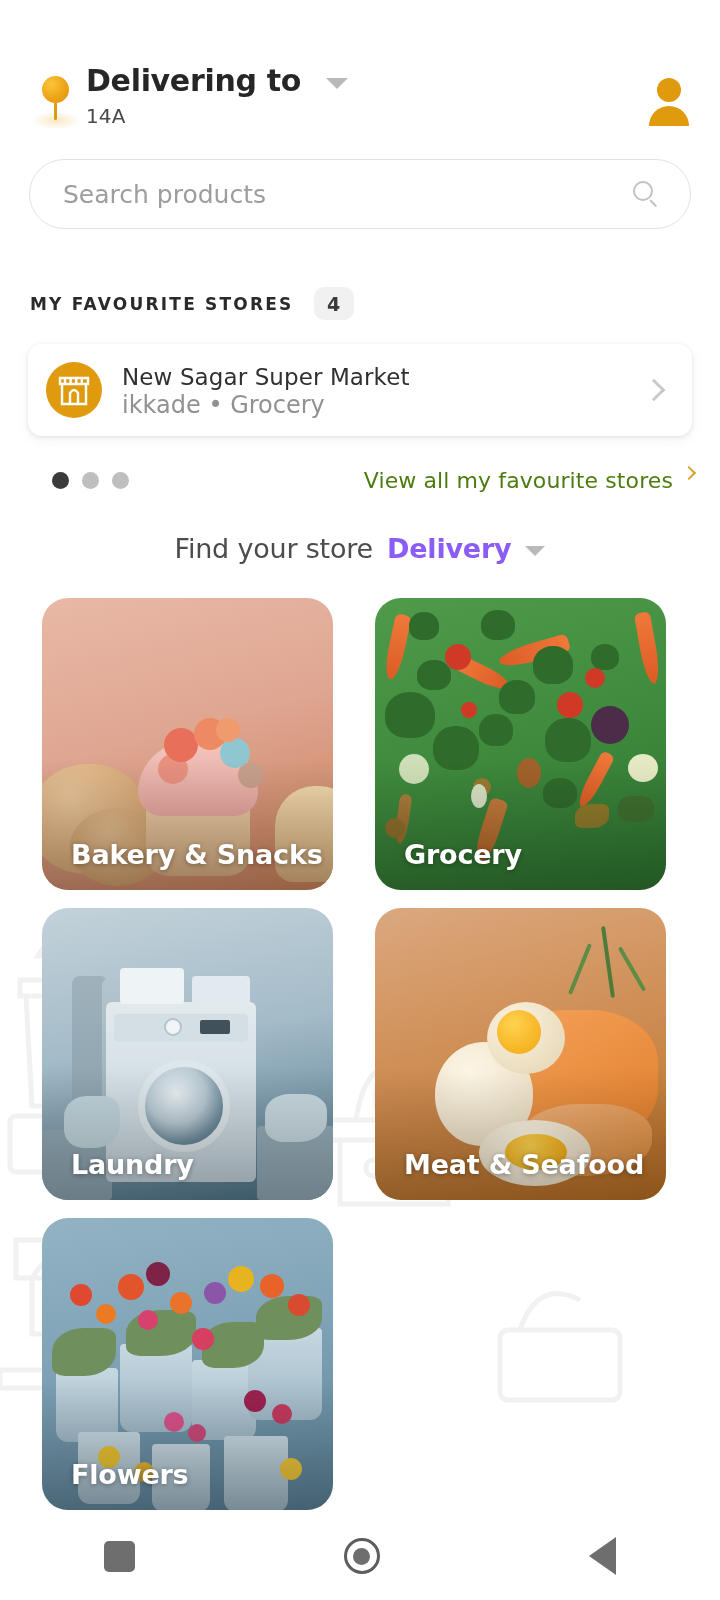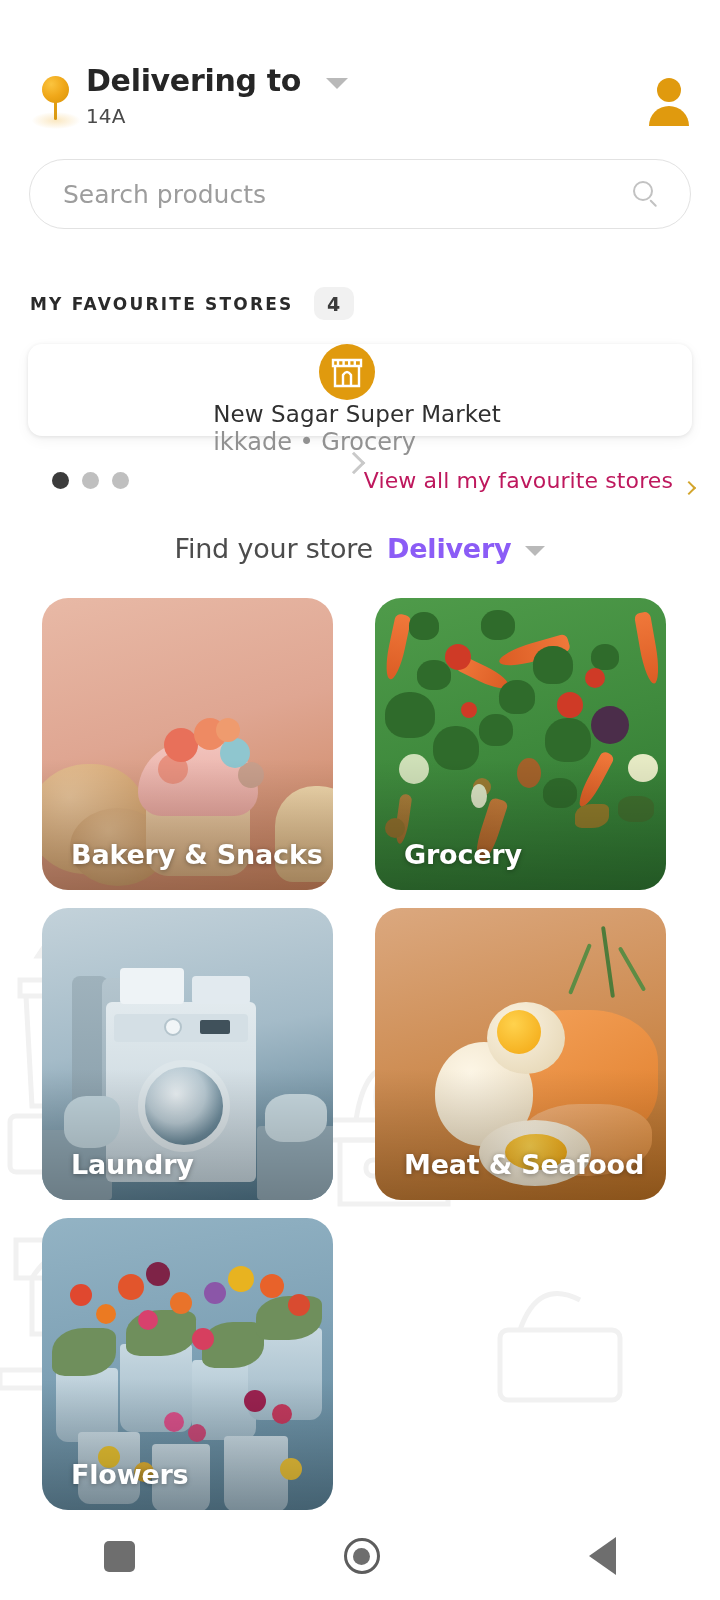--- a/index.html
+++ b/index.html
@@ -136,21 +136,20 @@
   }
 
   .store-card {
     position: relative; z-index: 5;
     margin: 24px 28px 0 28px;
     height: 92px; background: #fff;
     border-radius: 14px;
     box-shadow: 0 1px 4px rgba(0,0,0,0.09), 0 4px 14px rgba(0,0,0,0.05);
     display: flex; align-items: center;
     padding: 0 24px 0 18px;
-    flex-direction: column;
   }
   .store-icon {
     flex: 0 0 56px; width: 56px; height: 56px; border-radius: 50%;
     background: #e09a0e; position: relative; margin-right: 20px;
   }
   .store-icon svg { position: absolute; left: 11px; top: 12px; }
   .store-text { flex: 1 1 auto; }
   .store-name {
     font-size: 23px; color: #303030; line-height: 29px; letter-spacing: 0.1px;
   }
@@ -166,22 +165,22 @@
   
   .dots-row {
     position: relative; z-index: 5;
     display: flex; align-items: center; justify-content: space-between;
     padding: 32px 26px 0 52px;
   }
   .dots { display: flex; gap: 13px; align-items: center; }
   .dot { width: 17px; height: 17px; border-radius: 50%; background: #bfbfbf; }
   .dot.active { background: #3b3b3b; }
   .view-all {
-    display: flex; align-items: flex-end; gap: 11px;
-    color: #be185d; font-size: 22px; letter-spacing: 0.1px; margin-left: 8px;
+    display: flex; align-items: flex-start; gap: 11px;
+    color: #4d7c0f; font-size: 22px; letter-spacing: 0.1px; margin-left: 8px;
   }
   .view-chev {
     width: 10px; height: 10px;
     border-top: 2.8px solid #d3a52c; border-right: 2.8px solid #d3a52c;
     transform: rotate(45deg);
   }
 
   
   .find-row {
     position: relative; z-index: 5;

